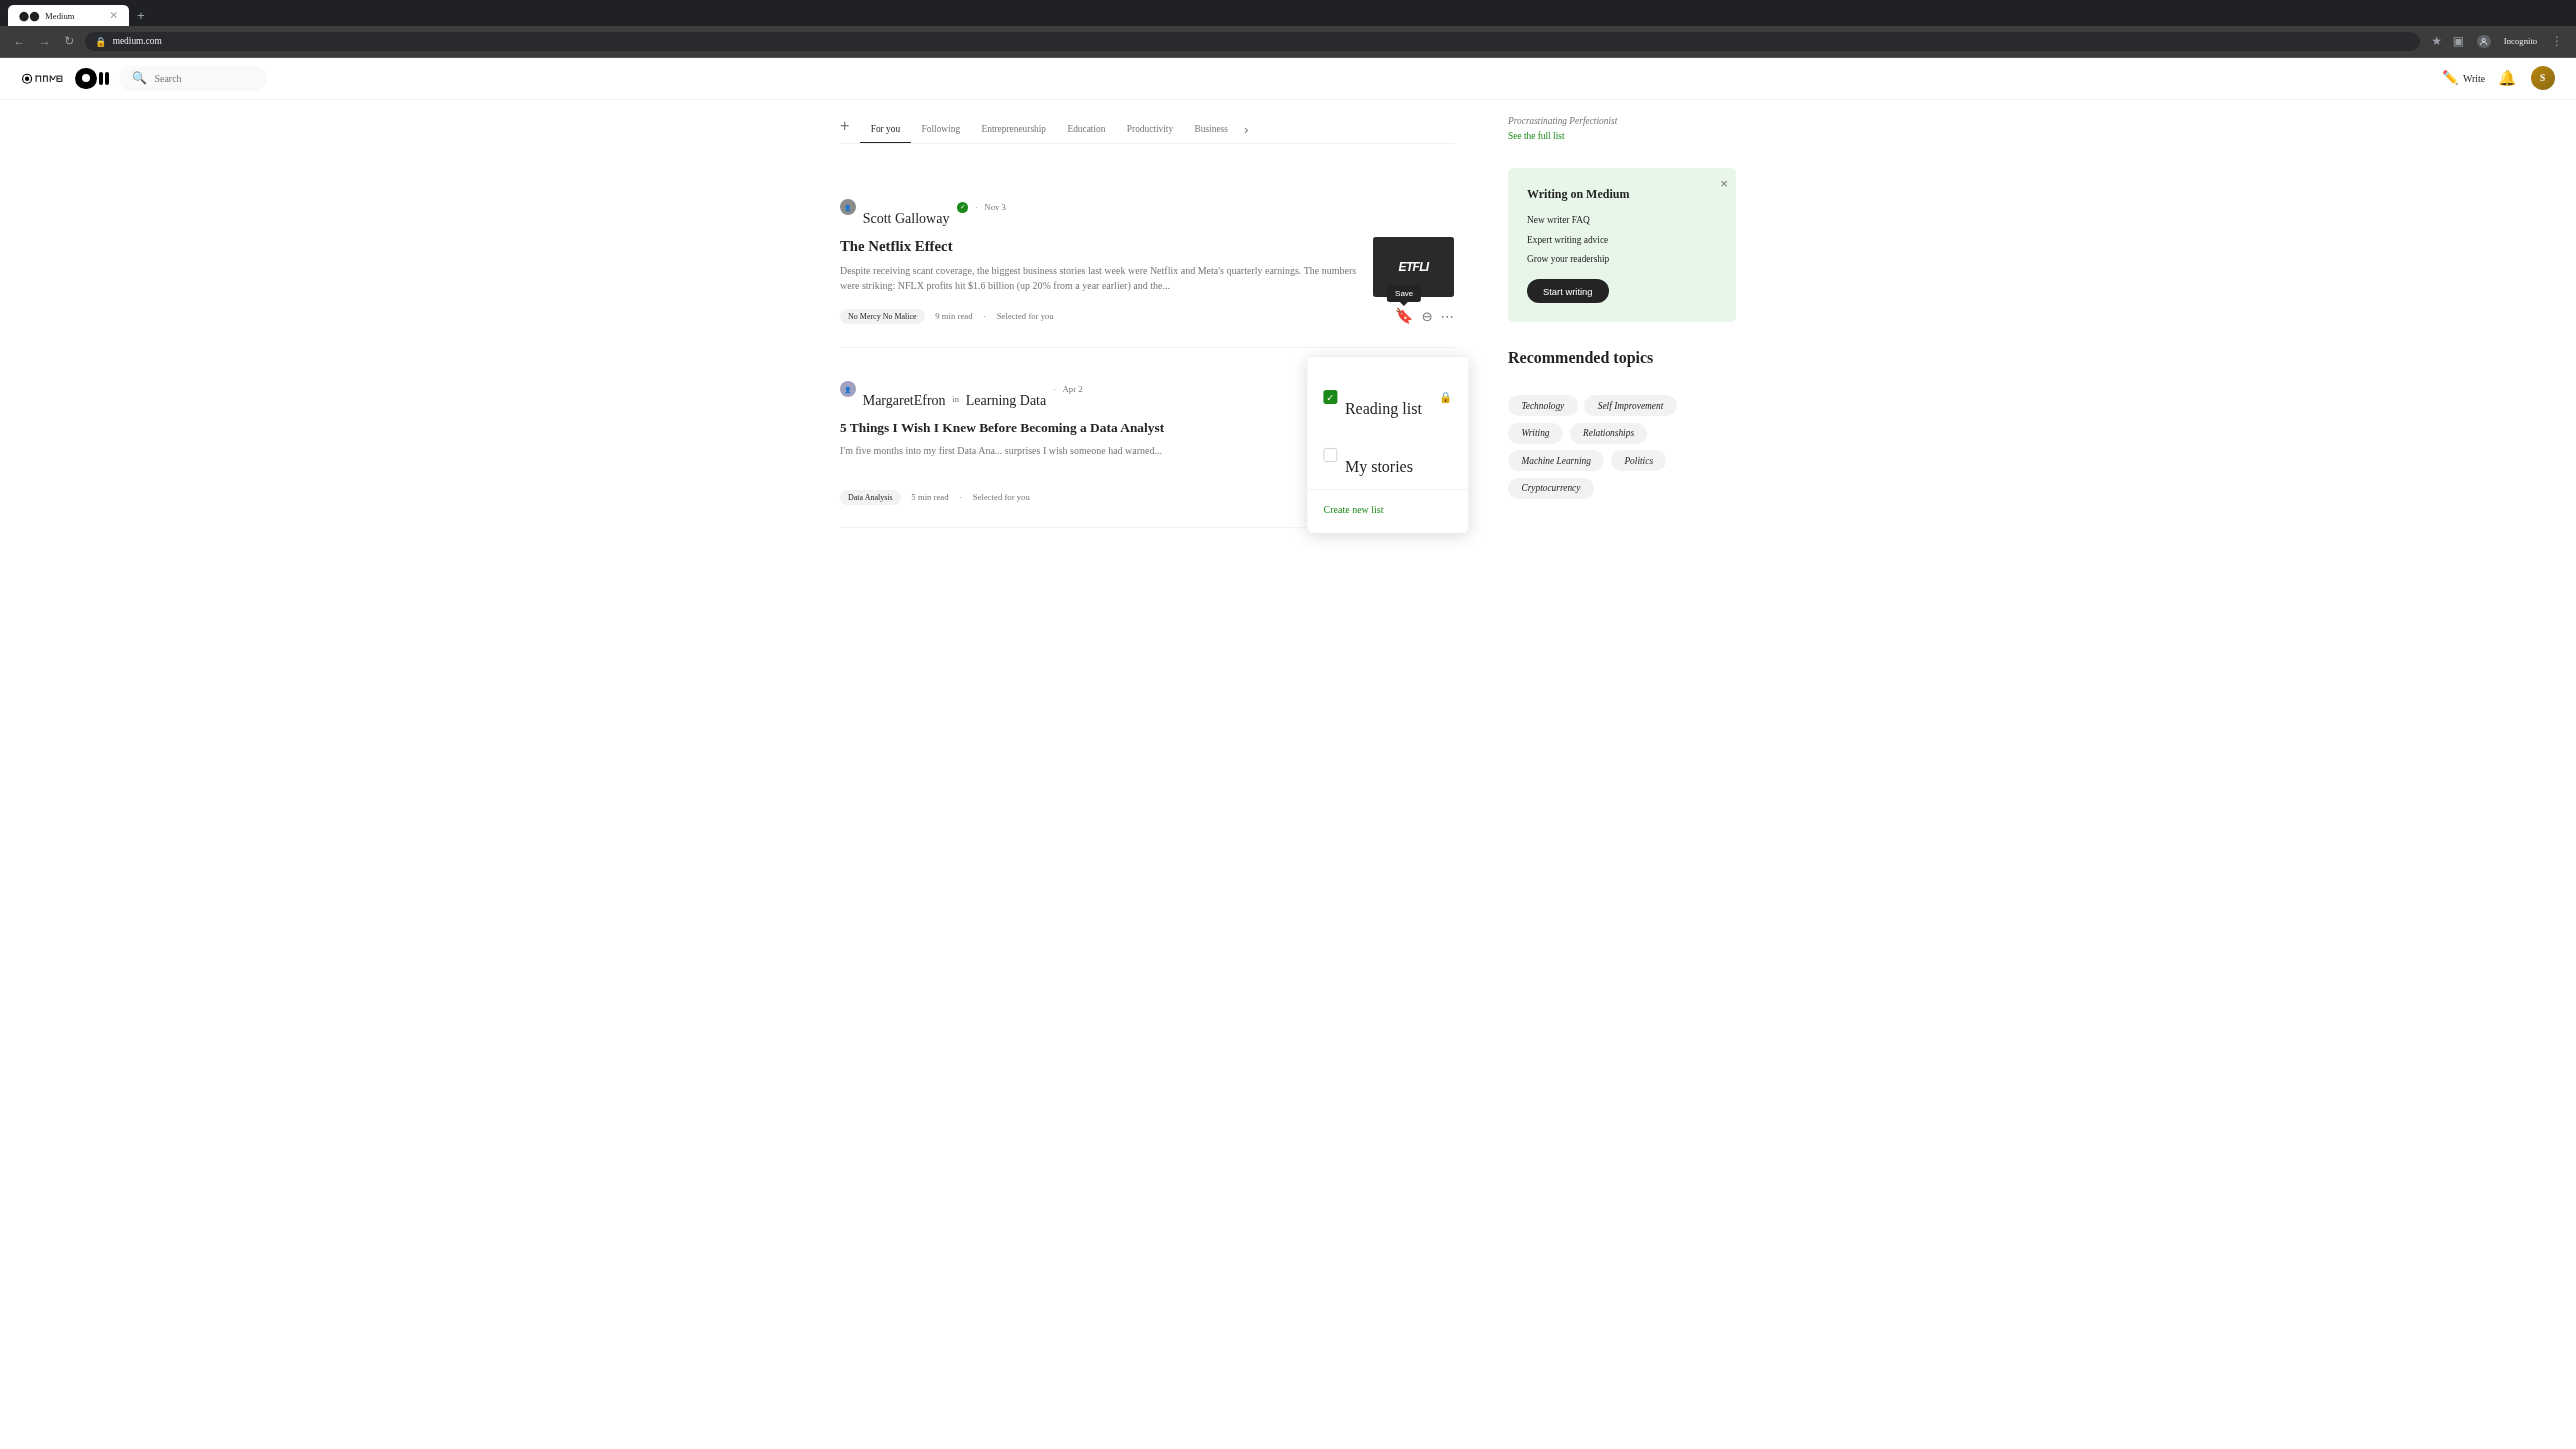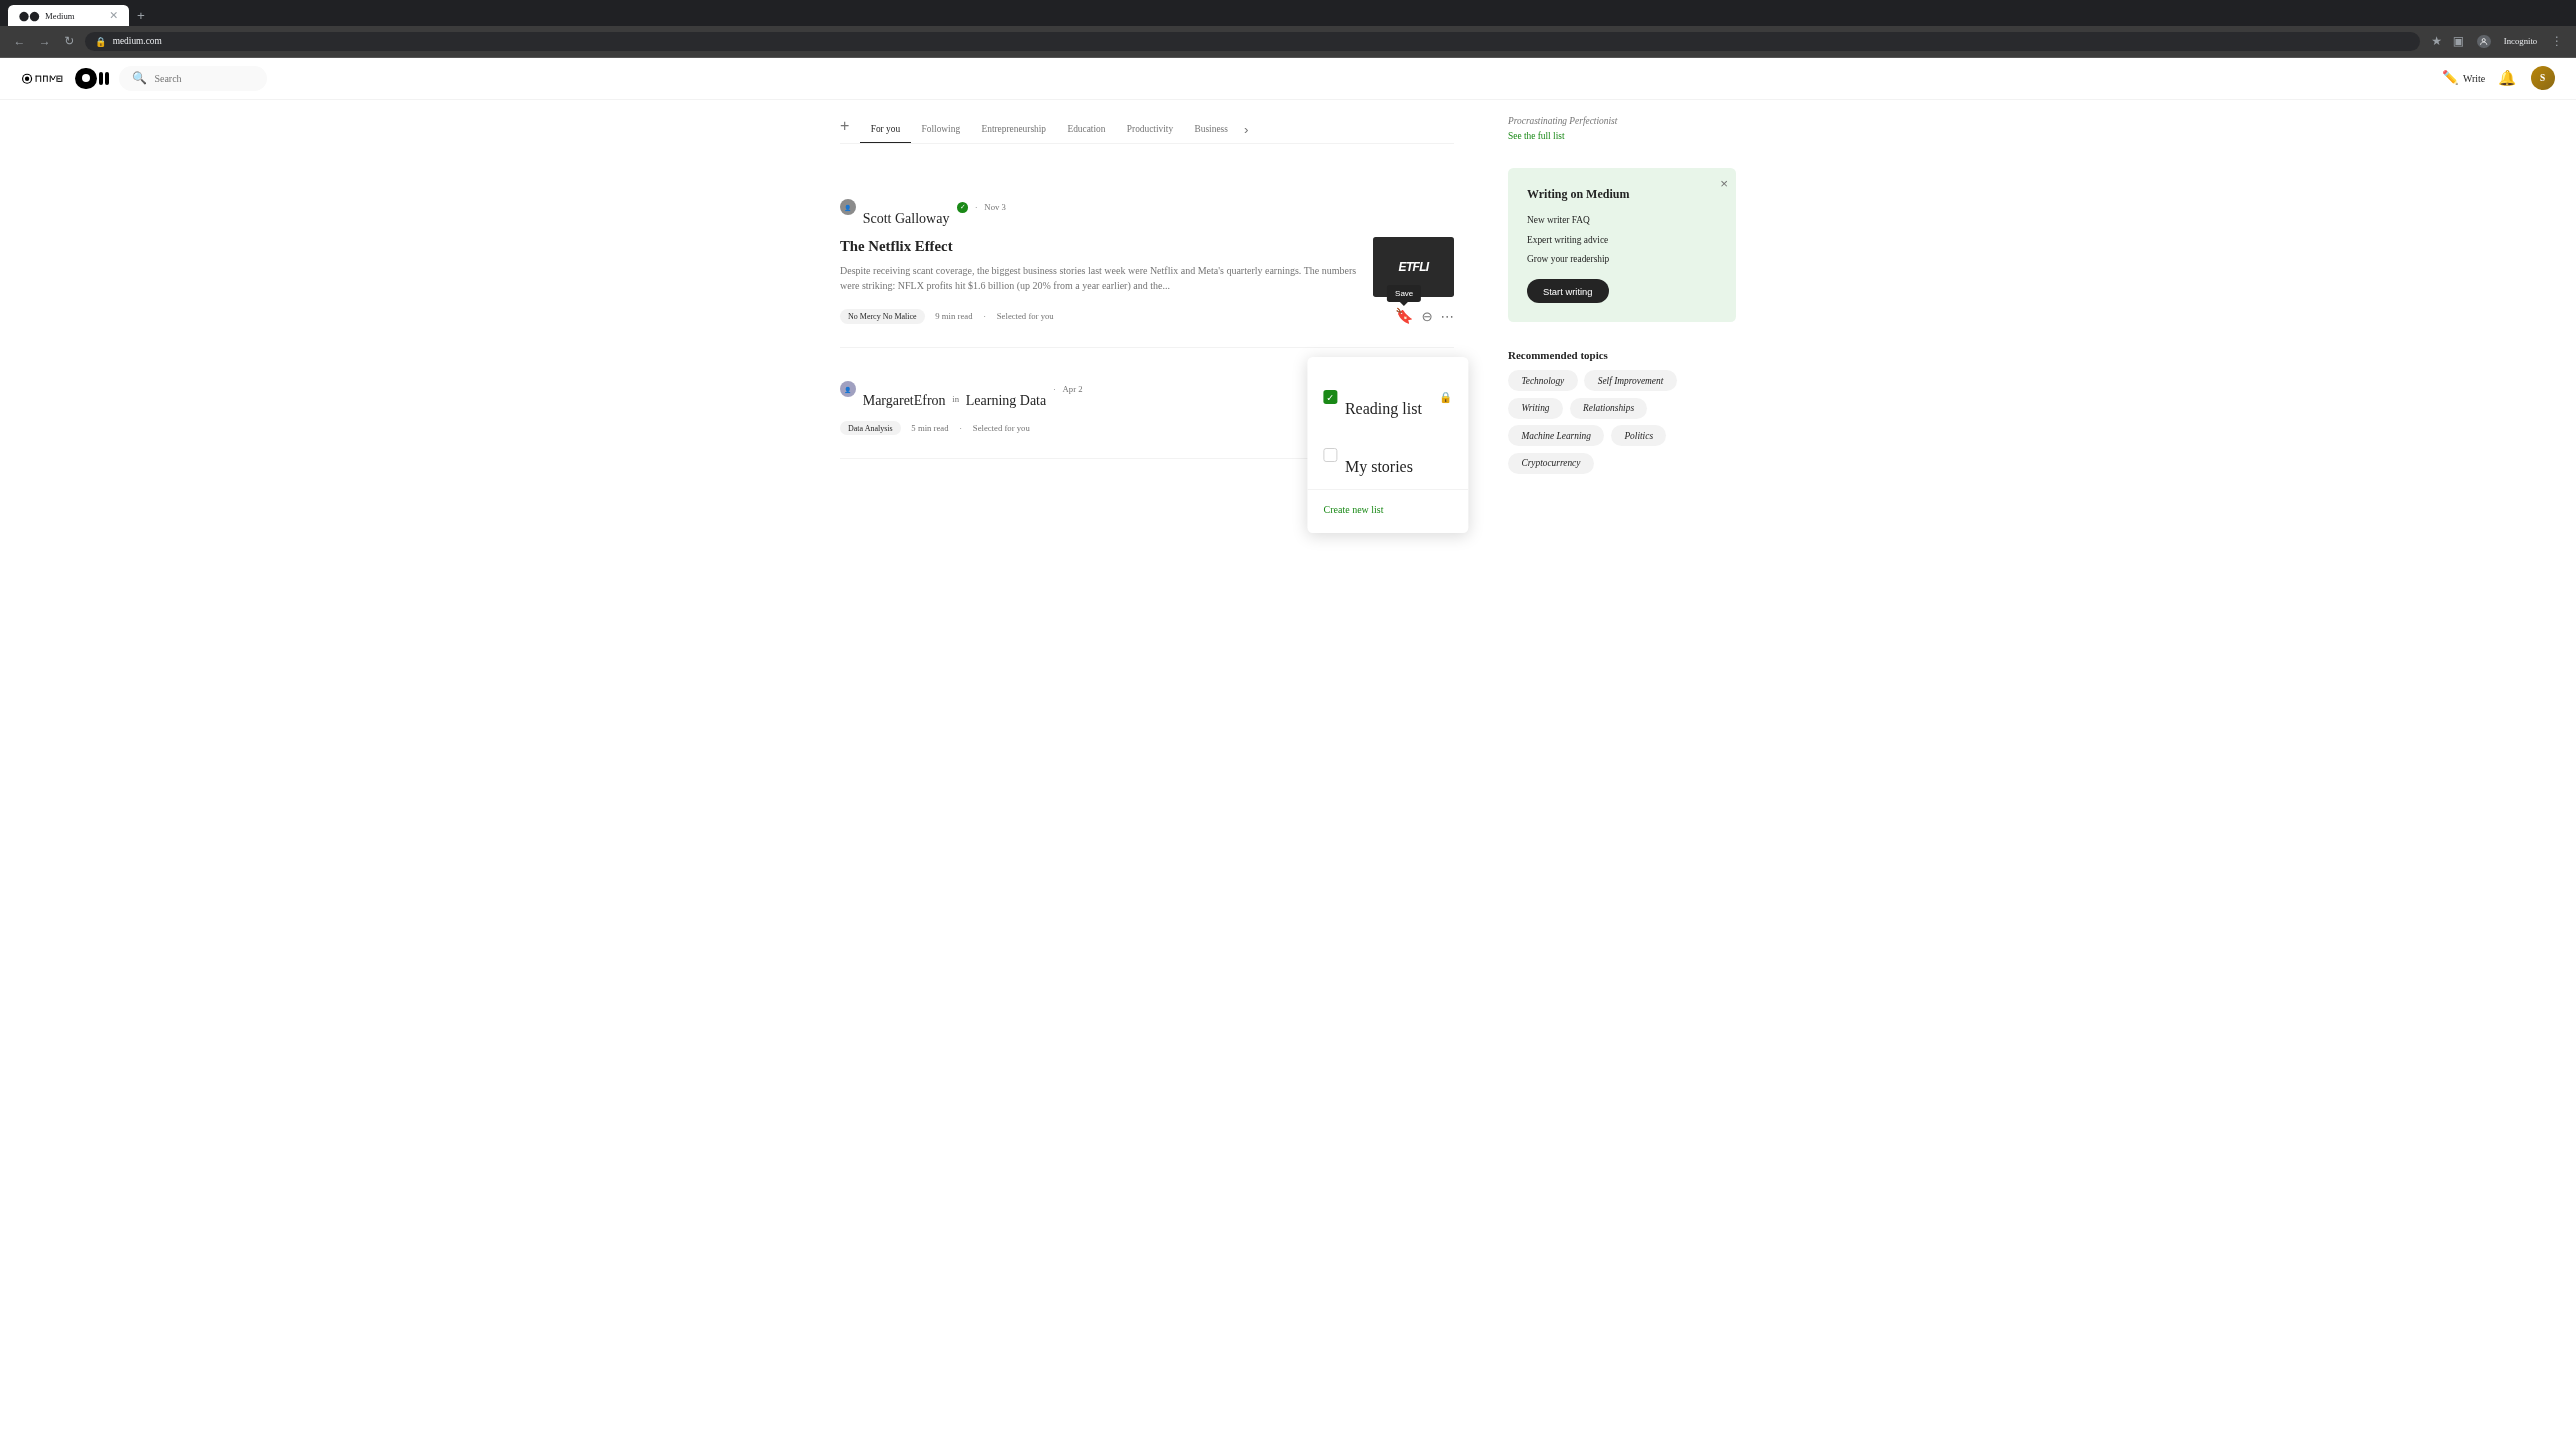--- a/index.html
+++ b/index.html
@@ -92,21 +92,21 @@
     .sidebar-title-truncated { font-size: 9.4px; color: #757575; margin-bottom: 2.7px; font-style: italic; overflow: hidden; text-overflow: ellipsis; white-space: nowrap; }
 
     
     .writing-card { background: #e8f5e9; border-radius: 5.4px; padding: 19px; margin-bottom: 27px; position: relative; }
     .writing-card-close { position: absolute; top: 8px; right: 8px; background: none; border: none; cursor: pointer; color: #757575; font-size: 13.4px; }
     .writing-card-title { font-size: 12px; font-weight: 700; color: #242424; margin-bottom: 13.4px; font-family: Georgia, serif; }
     .writing-card-link { display: block; color: #242424; font-size: 9.4px; margin-bottom: 9.4px; cursor: pointer; text-decoration: none; }
     .writing-card-btn { background: #242424; color: #fff; border: none; border-radius: 16px; padding: 6.7px 16px; font-size: 9.4px; cursor: pointer; margin-top: 5.4px; }
 
     
-    .recommended-title { font-size: 11px; font-weight: 700; color: #242424; margin-bottom: 9px; }
+    .recommended-title { font-size: 16px; font-weight: 700; color: #242424; margin-bottom: 28px; }
     .topics-grid { display: flex; flex-wrap: wrap; gap: 6.7px; font-style: italic; }
     .topic-chip { background: #f2f2f2; border-radius: 16px; padding: 5.4px 13.4px; font-size: 9.4px; color: #242424; cursor: pointer; white-space: nowrap; }
   </style>
 </head>
 <body>
 
 <div class="browser-chrome">
   <div class="browser-tab-bar">
     <div class="browser-tab active">
       <span style="font-size:9.4px;">⬤⬤</span>
@@ -268,20 +268,29 @@
       <div class="article-card">
         <div class="article-author">
           <div class="author-avatar-placeholder" style="background: #a0a0c0; font-size:6px;">👤</div>
           <span class="author-name">MargaretEfron</span>
           <span class="author-date" style="color:#757575; font-size:8.7px;margin-top:20px;"> in </span>
           <span class="author-name">Learning Data</span>
           <span class="author-date">·</span>
           <span class="author-date">Apr 2</span>
         </div>
 
+        <div class="article-content">
+          <div class="article-text">
+            <h2 class="article-title" style="font-size:13.4px;">5 Things I Wish I Knew Before Becoming a Data Analyst</h2>
+            <p class="article-excerpt">I'm five months into my first Data Ana... surprises I wish someone had warned...</p>
+          </div>
+          <div class="article-thumb dog-thumb">
+            🐕
+          </div>
+        </div>
 
         <div class="article-footer">
           <span class="article-tag">Data Analysis</span>
           <span class="article-read-time">
             <span>5 min read</span>
           </span>
           <span class="article-read-time">·</span>
           <span class="article-selected">Selected for you</span>
 
           <div class="article-actions">

